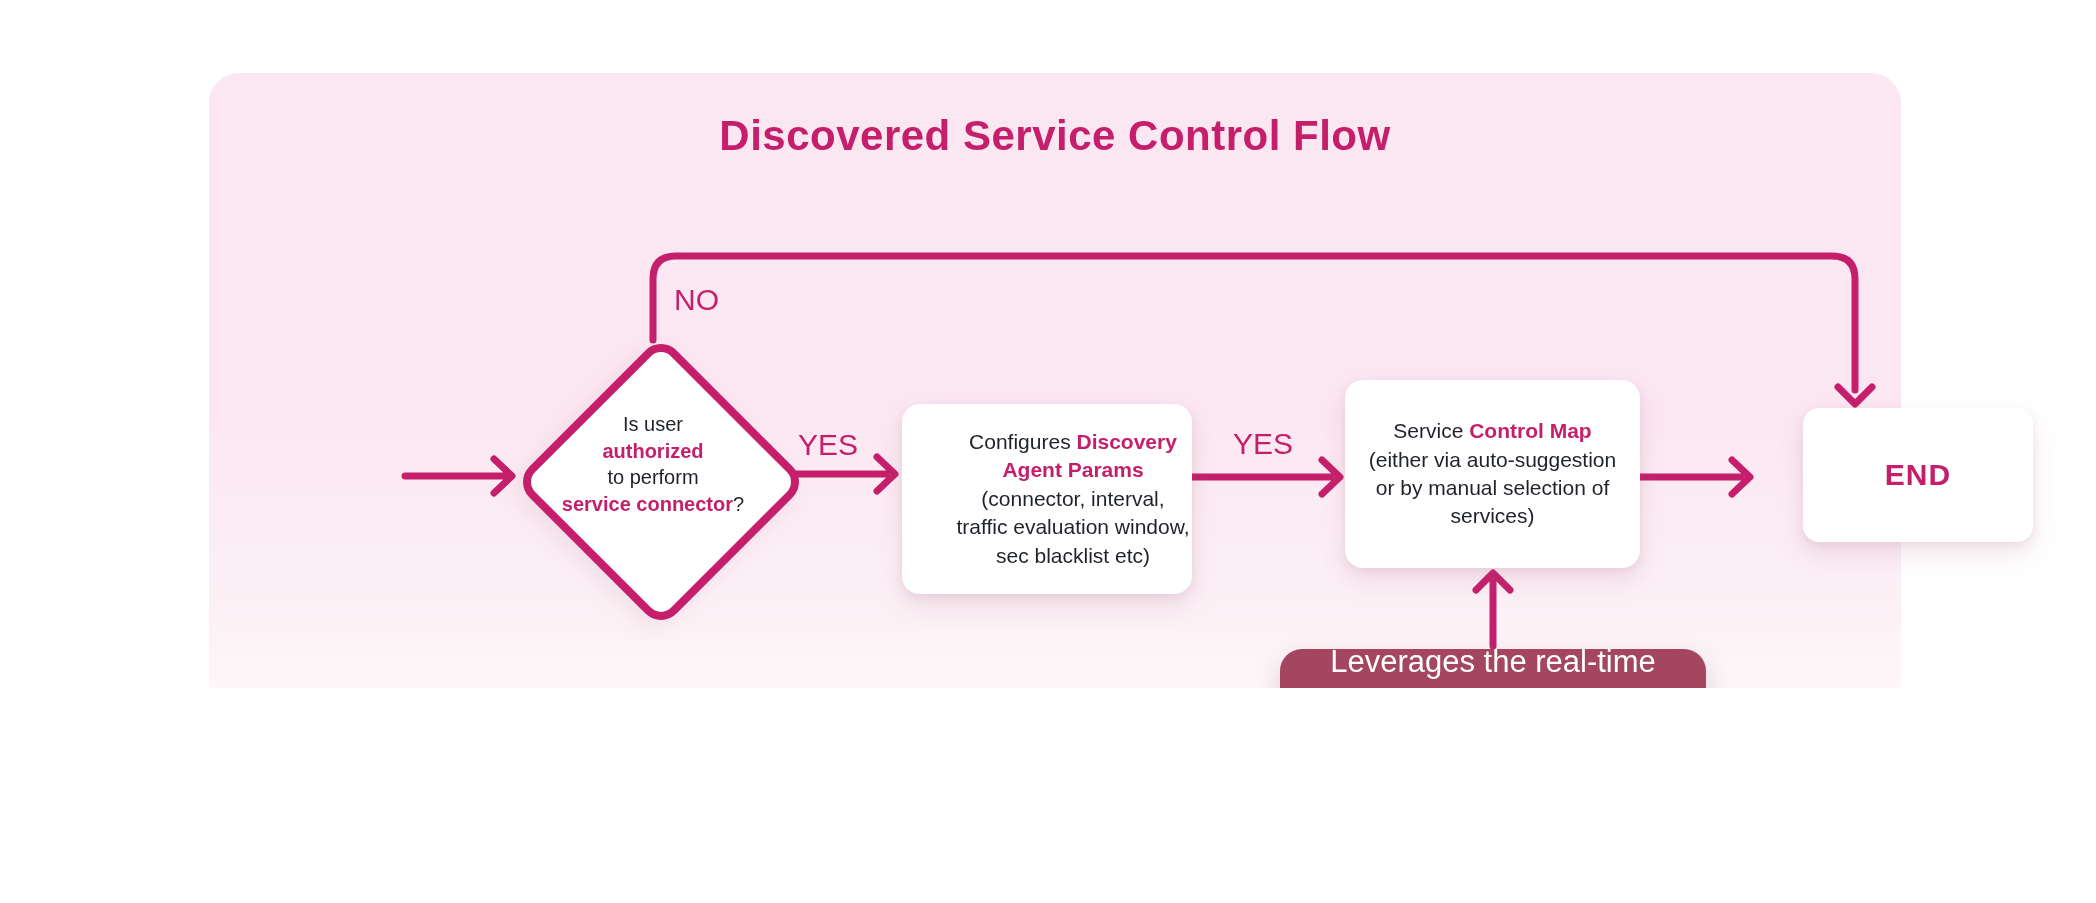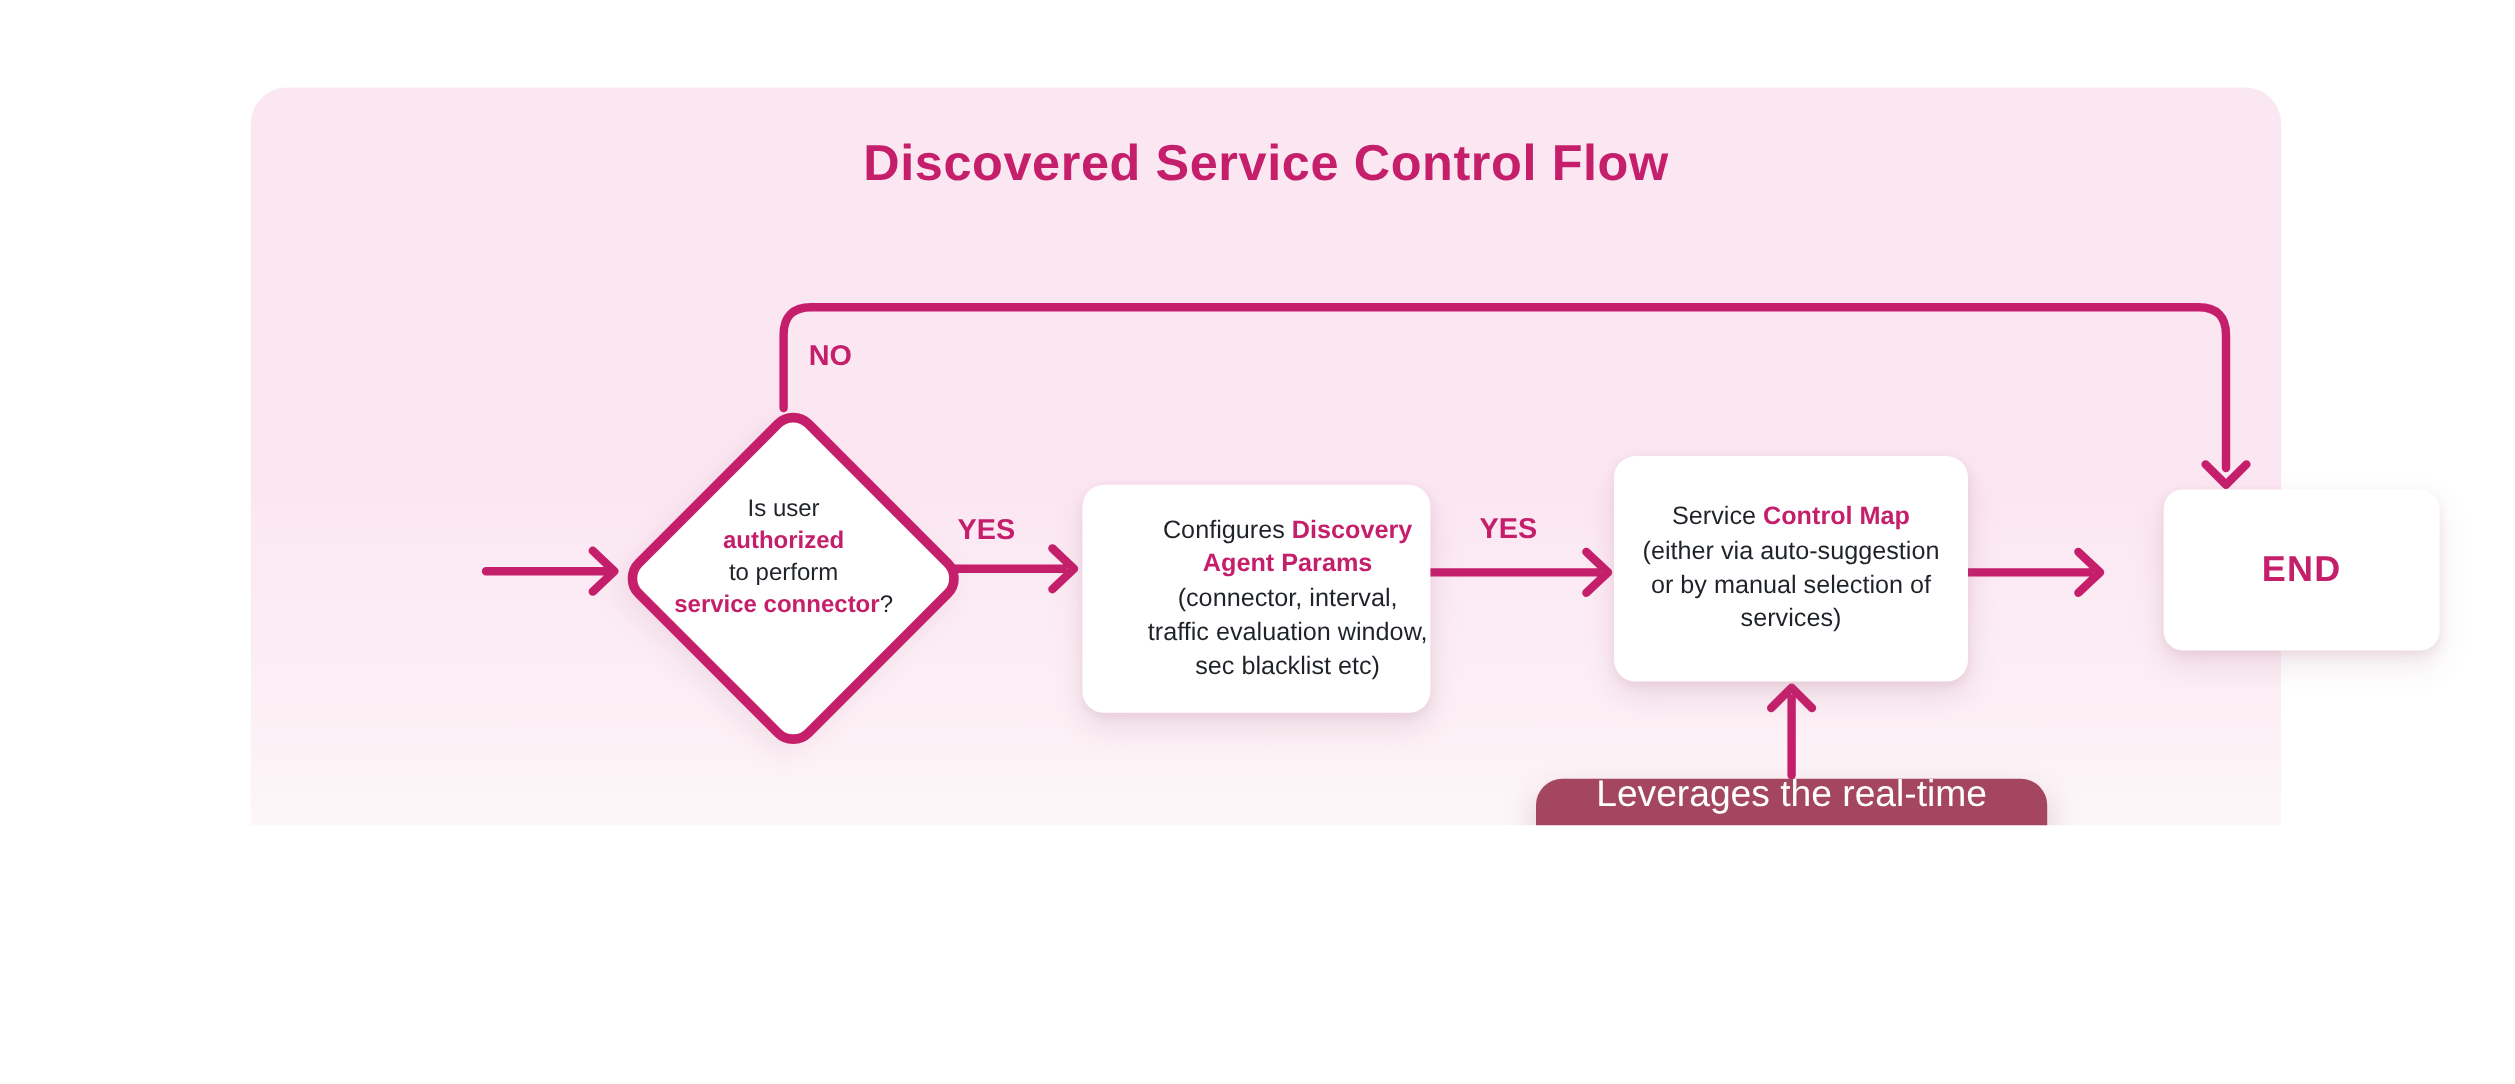--- a/index.html
+++ b/index.html
@@ -24,21 +24,21 @@
   .node-create{left:1345px;top:380px;width:295px;height:188px;}
   .node-create p{width:248px;}
   .node-end{left:1755px;top:408px;width:230px;height:134px;border-radius:16px;margin-left:48px;}
   .end-label{font-size:30px;font-weight:bold;color:var(--accent);letter-spacing:1px;}
   .diamond{position:absolute;left:557px;top:378px;width:192px;height:192px;background:var(--node-bg);
            border:8px solid var(--accent);border-radius:22px;transform:rotate(45deg);
            box-shadow:0 10px 22px rgba(160,90,120,.10);}
   .decision-text{position:absolute;left:543px;top:411px;width:220px;text-align:center;
                  font-size:20px;line-height:1.33;color:var(--node-text);}
   .dl{display:block;}
-  .edge-label{position:absolute;font-weight:bold;color:var(--accent);font-size:24px;}
+  .edge-label{position:absolute;font-weight:normal;color:var(--accent);font-size:30px;}
   .label-no{left:674px;top:283px;}
   .label-yes1{left:798px;top:428px;}
   .label-yes2{left:1233px;top:427px;}
   .annotation{position:absolute;left:1280px;top:649px;width:426px;height:191px;border-radius:22px;
               background:var(--annotation-bg);color:var(--annotation-text);display:flex;align-items:center;
               justify-content:center;text-align:center;font-size:31px;line-height:1.32;
               box-shadow:0 14px 28px rgba(100,40,60,.22);}
   .annotation p{margin:0;width:368px;}
 </style>
 </head>

